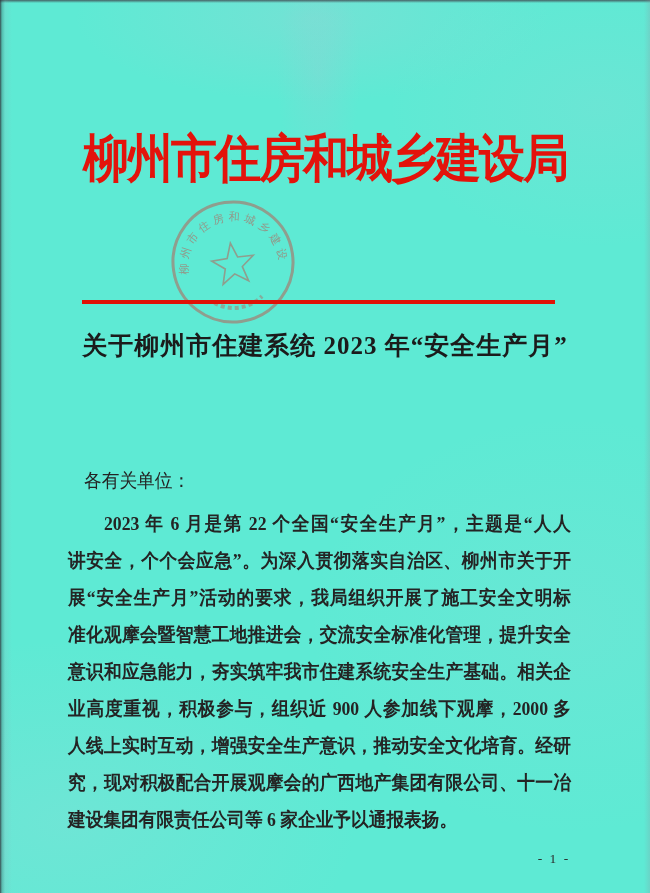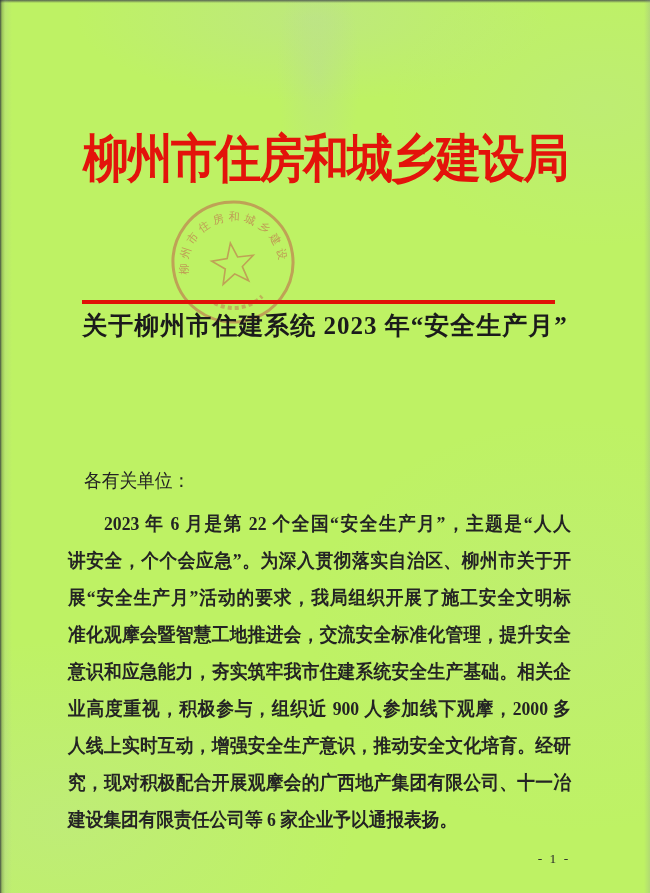--- a/index.html
+++ b/index.html
@@ -4,21 +4,21 @@
 <style>
   html,body{margin:0;padding:0;}
   body{
     background:#e9eaec;
     font-family:"Liberation Serif","DejaVu Serif",serif;
   }
   .page{
     position:relative;
     width:650px;height:893px;
     margin:0 auto;
-    background:#bef264;
+    background:#5eead4;
     overflow:hidden;
   }
   
   .page::before{
     content:"";position:absolute;inset:0;z-index:0;pointer-events:none;
     background:
       radial-gradient(ellipse 340px 120px at 48% 2%, rgba(188,198,214,0.22), transparent 70%),
       radial-gradient(ellipse 60px 160px at 49% 8%, rgba(180,190,210,0.18), transparent 70%),
       radial-gradient(ellipse 300px 200px at 92% 12%, rgba(190,200,215,0.13), transparent 70%),
       radial-gradient(ellipse 420px 260px at 10% 92%, rgba(195,205,220,0.16), transparent 70%),
@@ -62,21 +62,21 @@
     background:#e01207;
   }
   .doc-title{
     position:absolute;left:0;right:0;z-index:2;
     text-align:center;
     font-weight:bold;color:#1b1b1b;
     font-size:25px;line-height:32px;
     letter-spacing:1px;
     white-space:nowrap;
   }
-  .doc-title.line1{top:310px;}
+  .doc-title.line1{top:330px;}
   .doc-title.line2{top:384px;}
 
   .salutation{
     position:absolute;top:466px;left:84px;width:503px;z-index:2;
     font-size:17.7px;line-height:30px;color:#242424;
     transform:scaleY(1.08);
   }
   .body-block{
     position:absolute;top:506px;left:68px;width:503px;z-index:2;font-weight:bold;
   }

